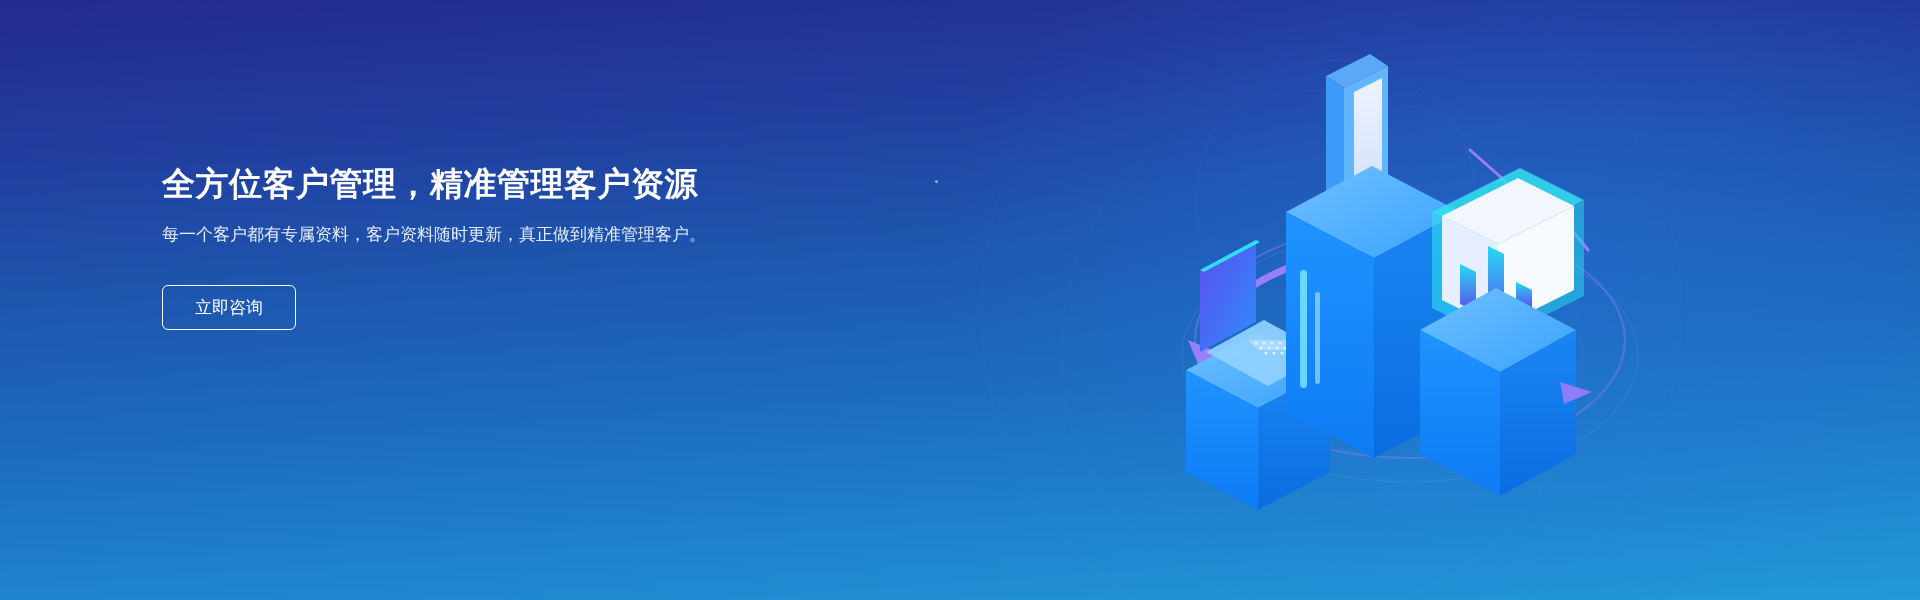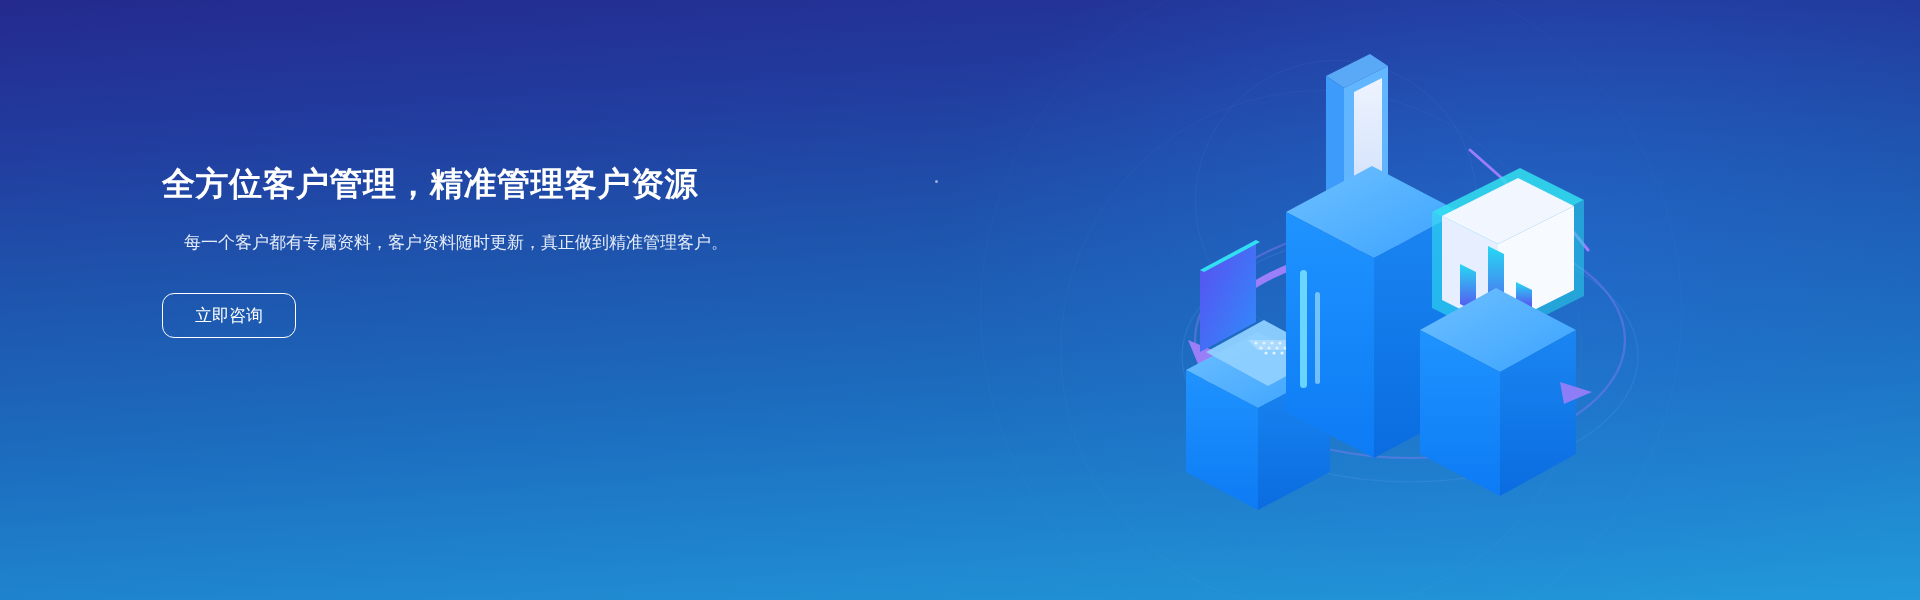--- a/index.html
+++ b/index.html
@@ -46,33 +46,32 @@
   .headline {
     margin: 0;
     font-size: 33px;
     font-weight: bold;
     color: #ffffff;
     letter-spacing: 0.5px;
     line-height: 1.25;
     white-space: nowrap;
   }
   .subcopy {
-    margin: 26px 0 0 0;
+    margin: 18px 0 0 0;
     font-size: 17px;
     line-height: 1.55;
     color: #e4ecf8;
     width: 588px;
-    text-align: center;
   }
   .cta {
     display: inline-block;
     margin-top: 36px;
     padding: 13px 32px;
     border: 1px solid #ffffff;
-    border-radius: 12px;
+    border-radius: 6px;
     background: transparent;
     color: #ffffff;
     font-size: 17px;
     font-family: inherit;
     cursor: pointer;
     line-height: 1;
   }
 
   
   .illus {

